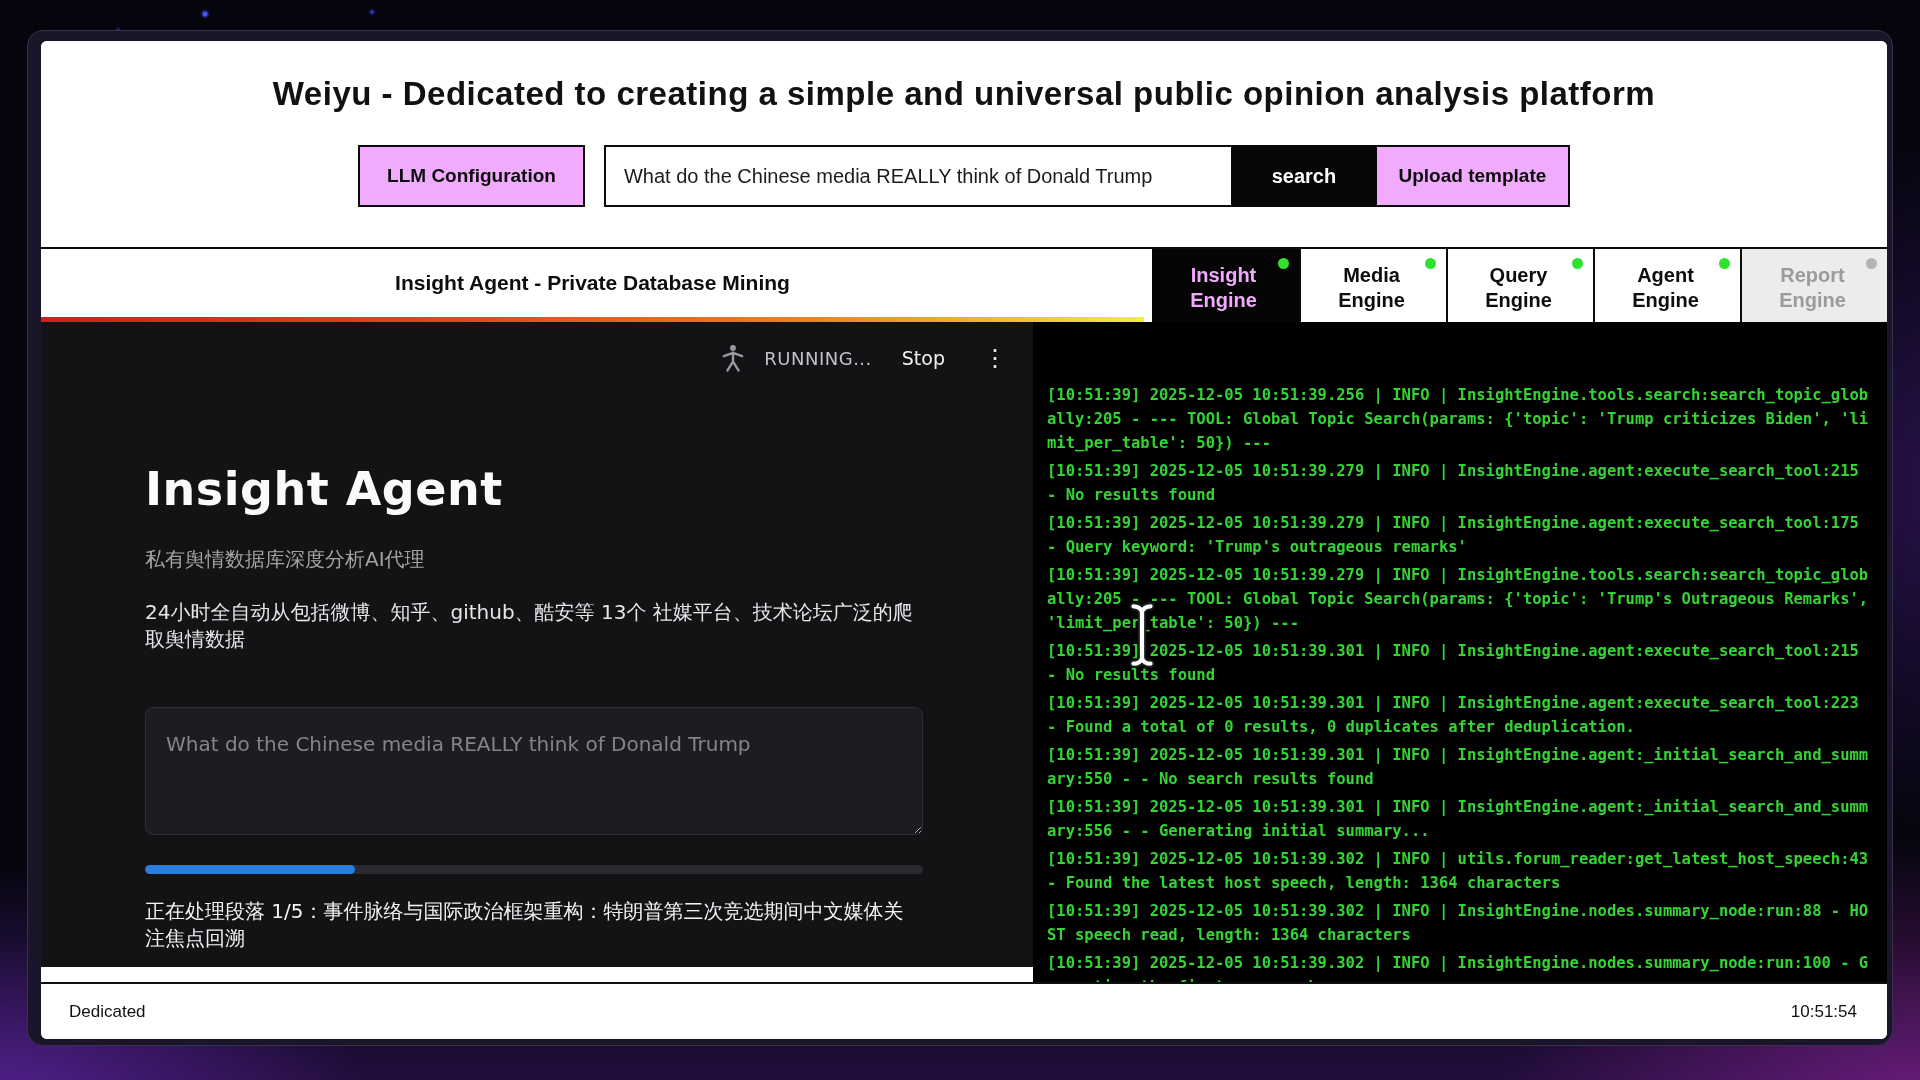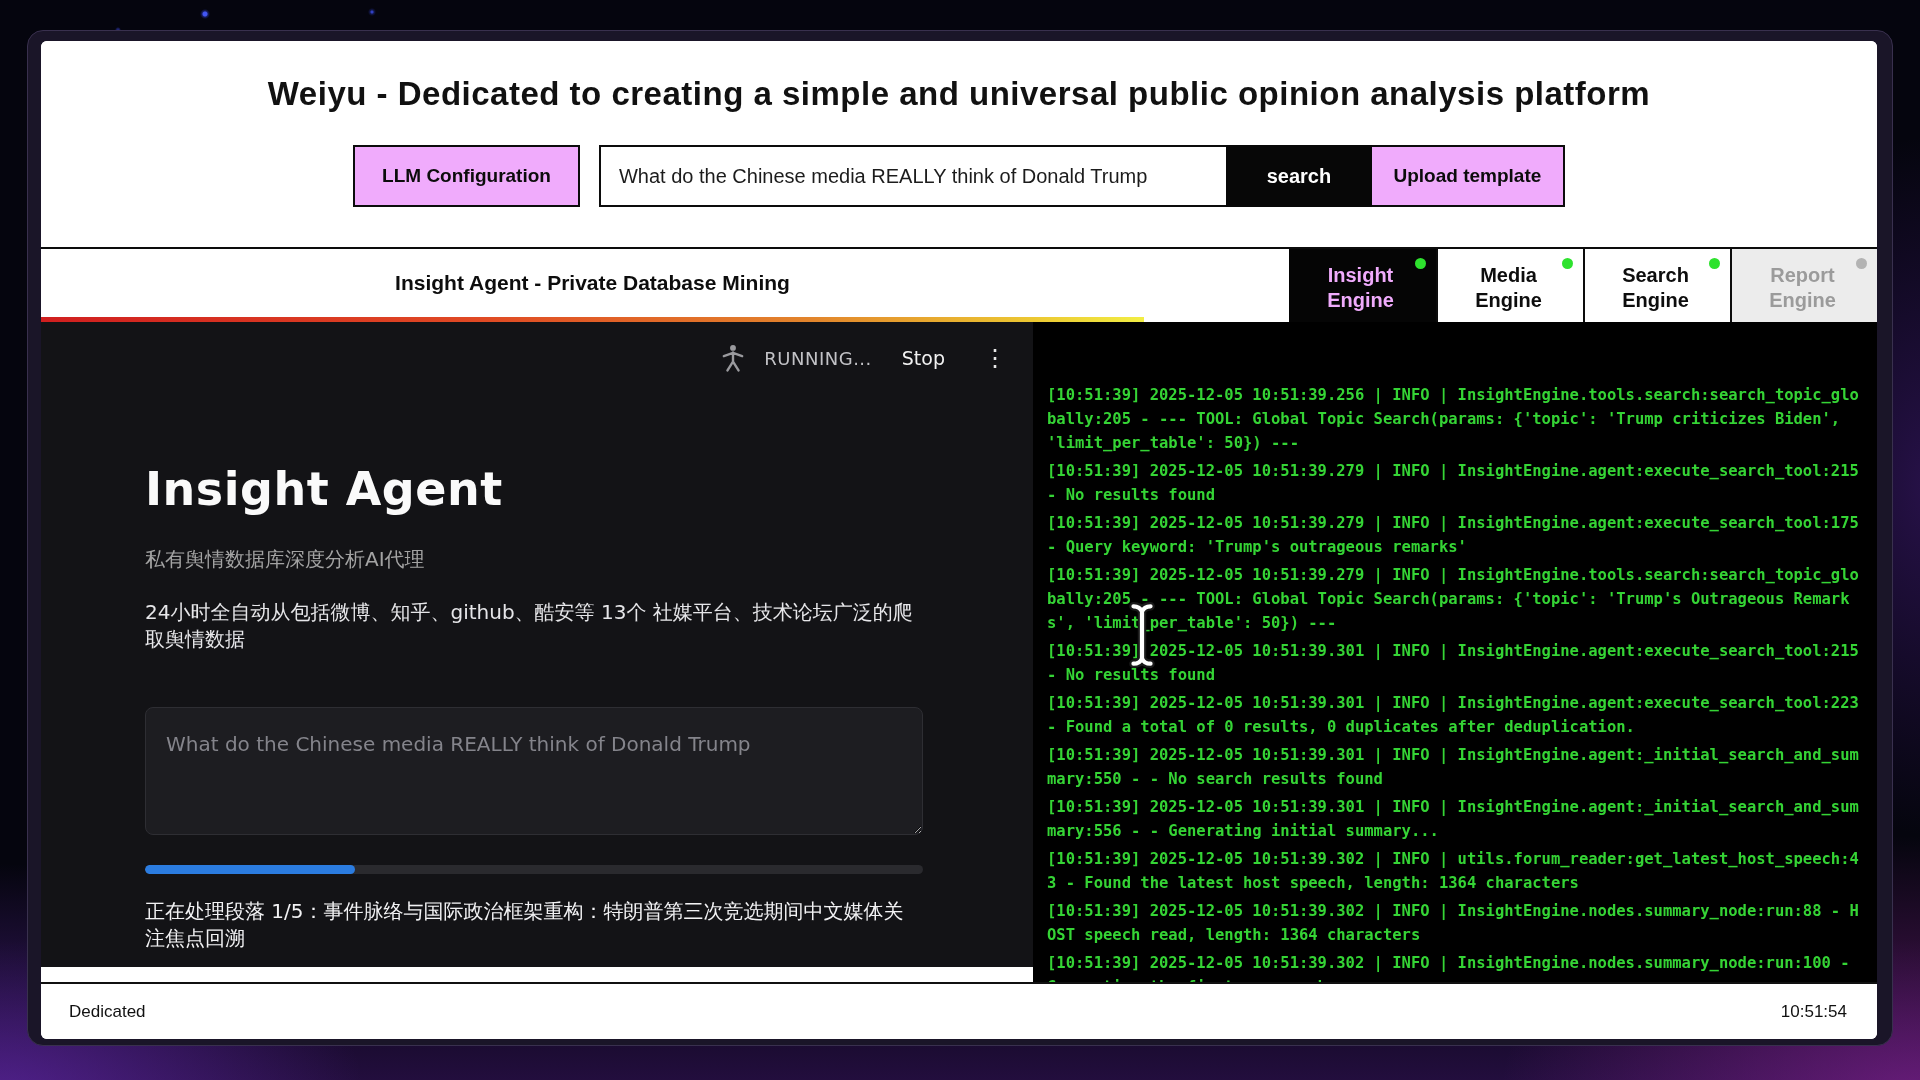--- a/index.html
+++ b/index.html
@@ -12,21 +12,21 @@
       radial-gradient(circle 4px at 372px 12px, rgba(60,80,240,0.8) 0 1px, rgba(50,70,230,0.3) 2px, transparent 4px),
       radial-gradient(circle 3px at 118px 30px, rgba(60,70,220,0.5) 0 1px, transparent 3px),
       radial-gradient(ellipse 520px 340px at 0% 102%, rgba(110,45,190,0.6), transparent 70%),
       radial-gradient(ellipse 600px 380px at 100% 102%, rgba(160,40,170,0.55), transparent 70%),
       radial-gradient(ellipse 260px 500px at 100.5% 45%, rgba(90,35,160,0.4), transparent 70%),
       linear-gradient(to top, rgba(90,30,150,0.35), transparent 140px);
   }
   .window {
     position:absolute; left:27px; top:30px; width:1866px; height:1016px;
     background:#1a1528; border:1px solid #39304e; border-radius:16px;
-    padding:10px 15px 8px 13px;
+    padding:10px 5px 8px 13px;
   }
   .content {
     width:100%; height:998px; background:#ffffff; border-radius:6px;
     overflow:hidden; display:flex; flex-direction:column;
   }
   
   .top-header { height:208px; background:#fff; border-bottom:2px solid #0c0c0c; }
   .app-title {
     text-align:center; margin-top:34px; font-size:33px; font-weight:bold;
     color:#111; letter-spacing:0.5px;
@@ -124,21 +124,25 @@
       <div class="tabs">
         <div class="tab active">
           <span>Insight Engine</span>
           <span class="tab-dot" style="background: rgb(46, 226, 46);"></span>
         </div>
         <div class="tab">
           <span>Media Engine</span>
           <span class="tab-dot" style="background: rgb(46, 226, 46);"></span>
         </div>
         <div class="tab">
-          <span>Search Engine</span>
+          <span>Query Engine</span>
+          <span class="tab-dot" style="background: rgb(46, 226, 46);"></span>
+        </div>
+        <div class="tab">
+          <span>Agent Engine</span>
           <span class="tab-dot" style="background: rgb(46, 226, 46);"></span>
         </div>
         <div class="tab disabled">
           <span>Report Engine</span>
           <span class="tab-dot" style="background: rgb(179, 179, 179);"></span>
         </div>
       </div>
     </div>
 
     <div class="content-row">

